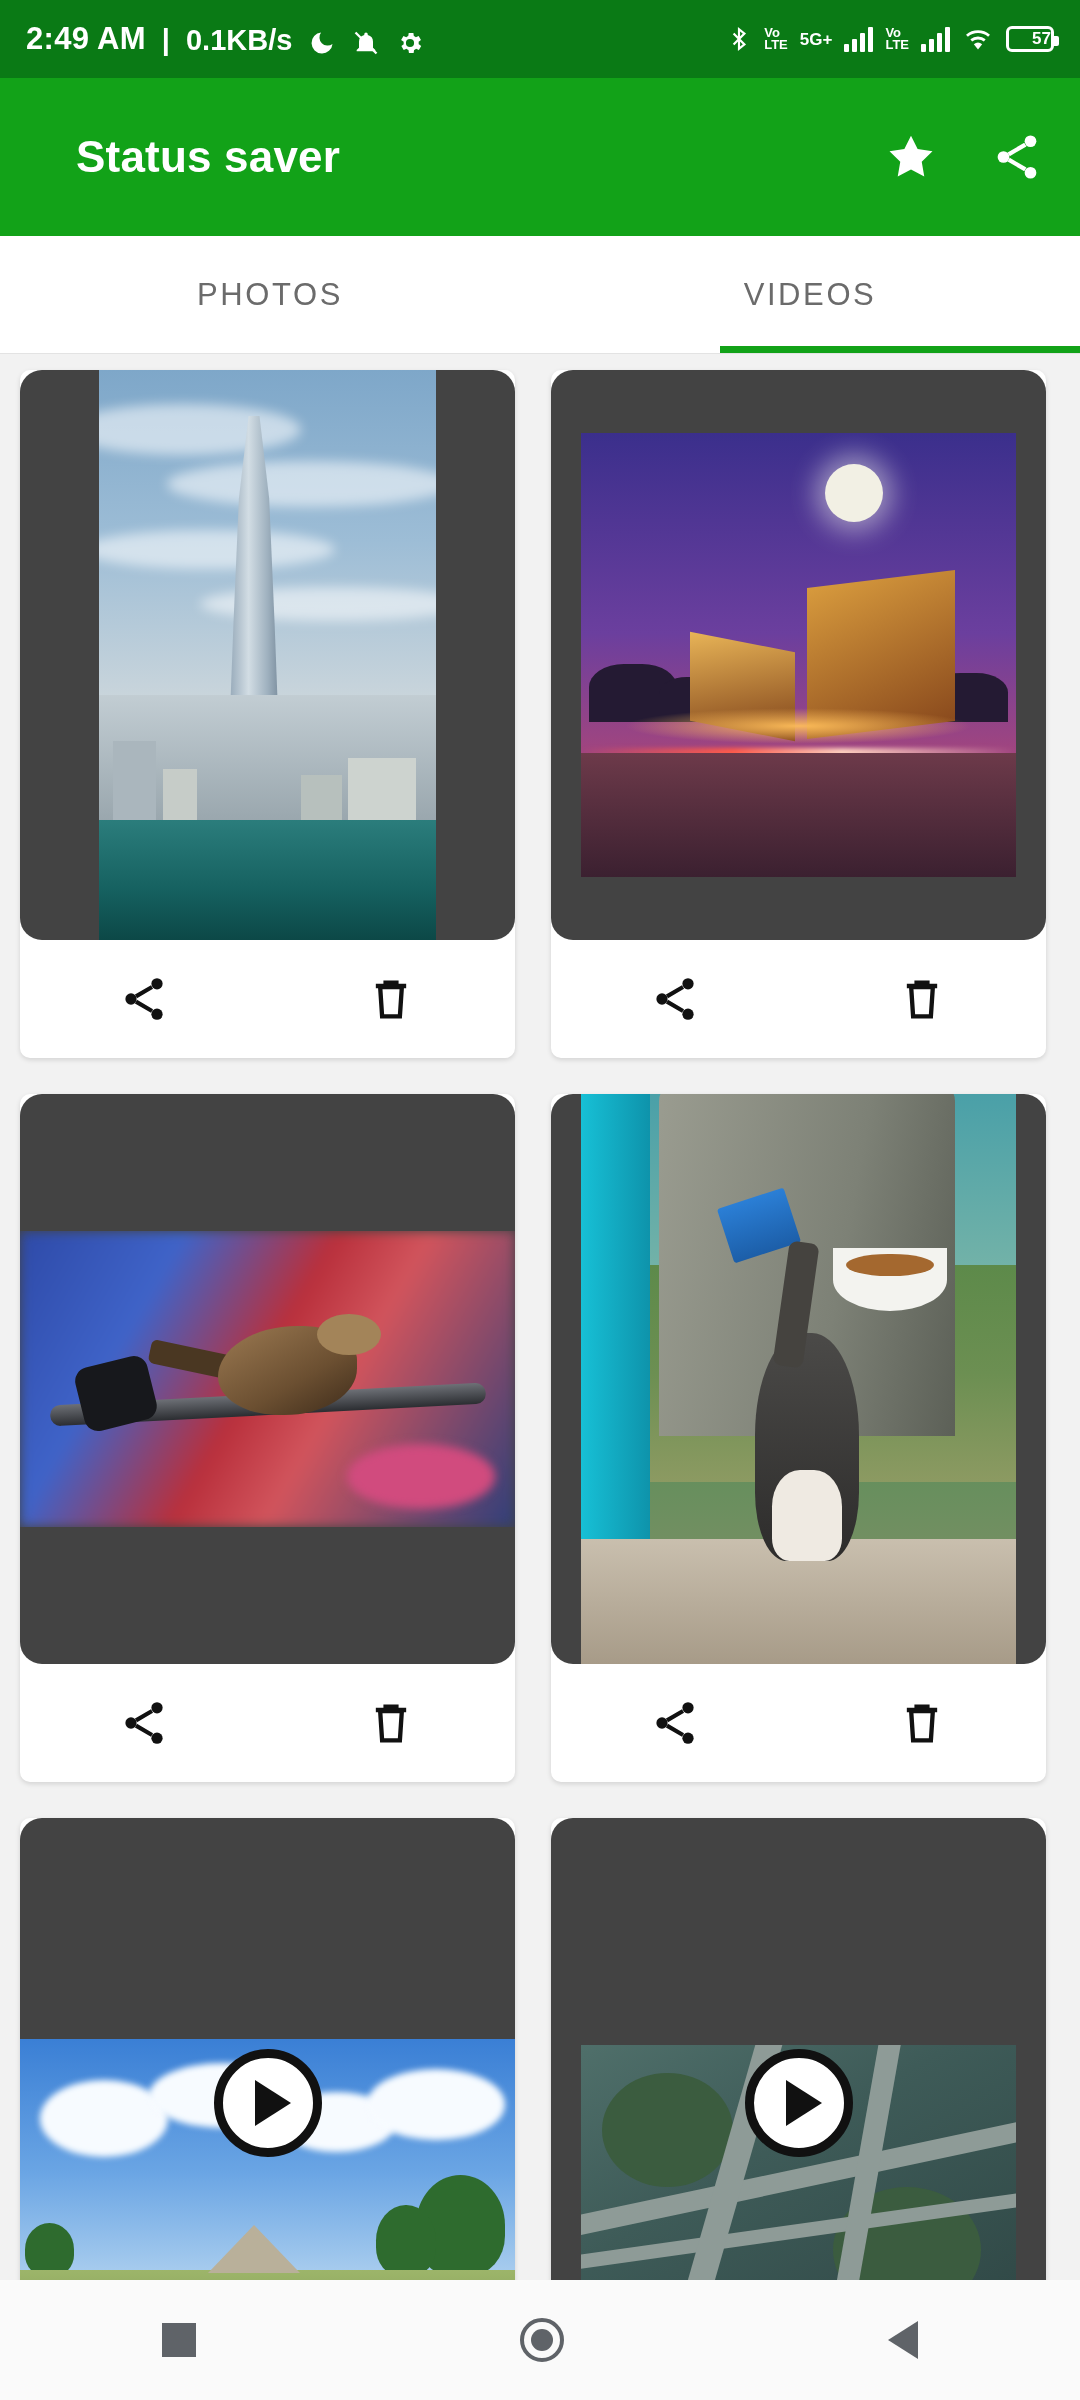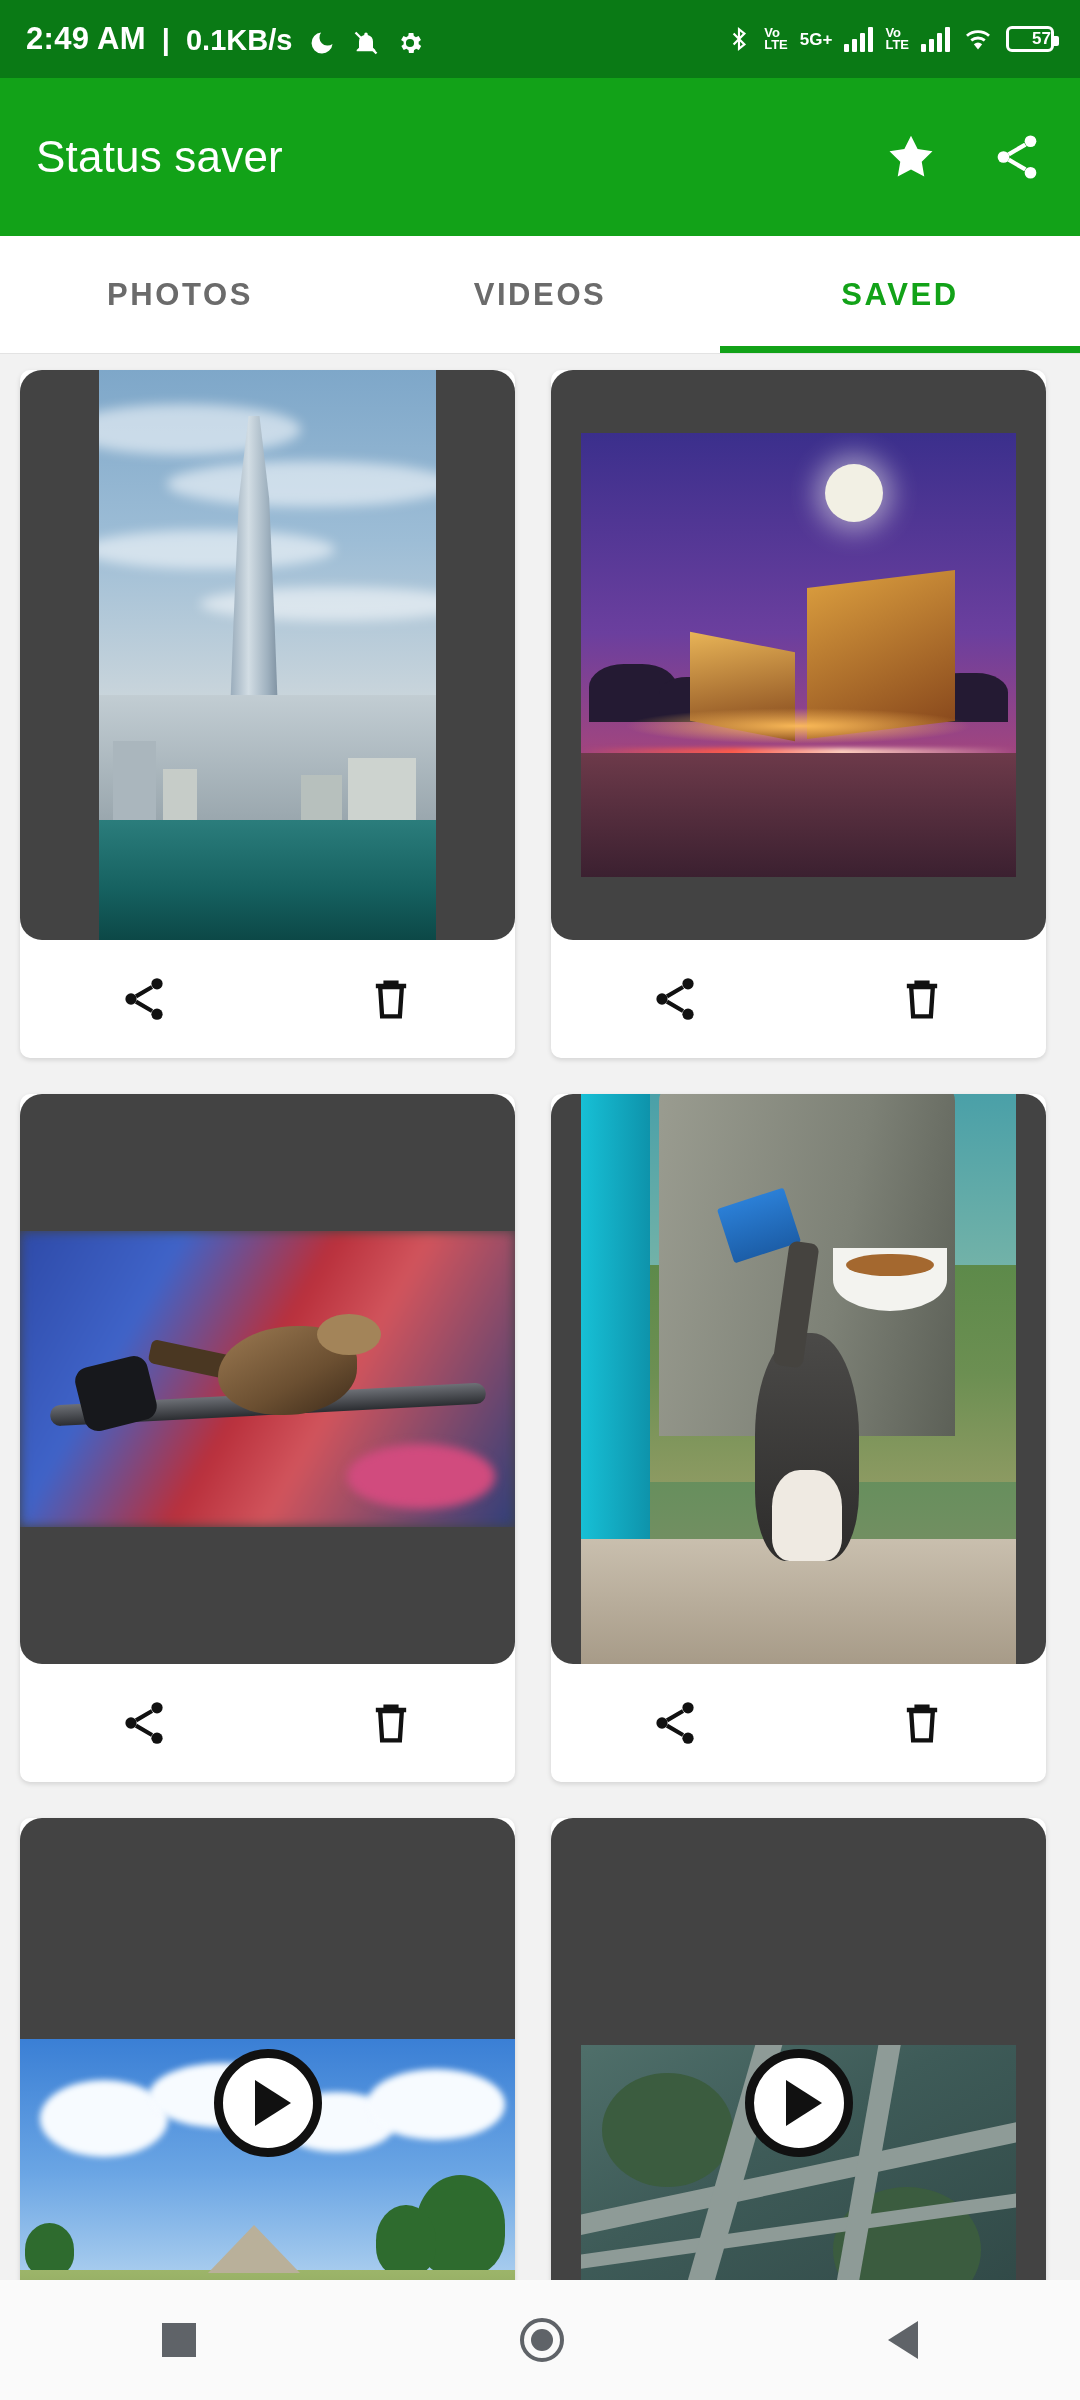--- a/index.html
+++ b/index.html
@@ -39,31 +39,31 @@
     content:""; position:absolute; right:-8px; top:7px; width:5px; height:10px;
     background:#fff; border-radius:0 2px 2px 0;
   }
 
   
   .appbar {
     height:158px; background:#12a218;
     display:flex; align-items:center; justify-content:space-between;
     padding:0 36px; color:#fff;
   }
-  .app-title { font-size:44px; font-weight:normal; letter-spacing:.2px; }
+  .app-title { font-size:44px; font-weight:bold; letter-spacing:.2px;margin-left:40px; }
   .appbar-actions { display:flex; align-items:center; gap:52px; }
 
   
   .tabs {
     height:118px; background:#fff; display:flex; align-items:stretch;
     border-bottom:1px solid #e3e3e3; position:relative;
   }
   .tab {
     flex:1; display:flex; align-items:center; justify-content:center;
-    font-size:31px; font-weight:bold; letter-spacing:2.6px; color:#6b6b6b;
+    font-size:31px; font-weight:normal; letter-spacing:2.6px; color:#6b6b6b;
   }
   .tab.active { color:#12a218; }
   .tab-underline {
     position:absolute; bottom:0; height:7px; background:#12a218;
     left:66.666%; width:33.334%;
   }
 
   
   .content {
     height:calc(2400px - 78px - 158px - 118px - 120px);
@@ -278,21 +278,20 @@
             <circle cx="18" cy="19" r="2.6" fill="#fff"></circle>
           <path stroke="#fff" stroke-width="1.9" d="M8.3 10.8l7.4-4.3M8.3 13.2l7.4 4.3"></path>
         </svg>
       </span>
     </div>
   </div>
 
   <div class="tabs">
     <div class="tab">PHOTOS</div>
     <div class="tab">VIDEOS</div>
-    <div class="tab active">SAVED</div>
     <div class="tab-underline"></div>
   </div>
 
   <div class="content">
     <div class="grid">
 
       <div class="card">
         <div class="thumb">
           <div class="media" style="width:68%;height:100%">
             <div class="sc">

